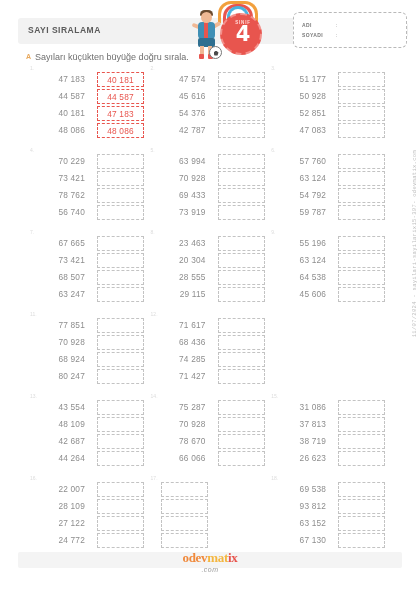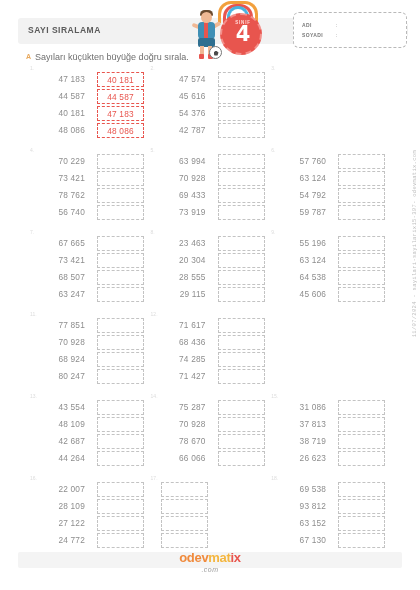--- a/index.html
+++ b/index.html
@@ -261,21 +261,21 @@
   }
   .logo {
     position: absolute;
     left: 0; right: 0; top: 548px;
     text-align: center;
   }
   .logo-word {
     font-size: 13px;
     font-weight: bold;
     letter-spacing: -.3px;
-    font-family: Liberation Sans, sans-serif;
+    font-family: Liberation Serif, serif;
   }
   .logo-word .s1 { color: #f08a3c; }
   .logo-word .s2 { color: #f4b63f; }
   .logo-word .s3 { color: #e8554e; }
   .logo-sub {
     position: absolute;
     left: 0; right: 0; top: 566px;
     text-align: center;
     font-size: 7px;
     color: #9a9a9a;
@@ -379,20 +379,42 @@
                 <div class="ansbox"></div>
               </div>
               <div class="boxcell">
                 <div class="ansbox"></div>
               </div>
             </div>
           </div>
         </div>
         <div class="ex">
           <div class="ex-num">3.</div>
+          <div class="ex-body">
+            <div class="col-nums">
+              <div class="num">51 177</div>
+              <div class="num">50 928</div>
+              <div class="num">52 851</div>
+              <div class="num">47 083</div>
+            </div>
+            <div class="col-boxes">
+              <div class="boxcell">
+                <div class="ansbox"></div>
+              </div>
+              <div class="boxcell">
+                <div class="ansbox"></div>
+              </div>
+              <div class="boxcell">
+                <div class="ansbox"></div>
+              </div>
+              <div class="boxcell">
+                <div class="ansbox"></div>
+              </div>
+            </div>
+          </div>
         </div>
       </div>
       <div class="grid-row">
         <div class="ex">
           <div class="ex-num">4.</div>
           <div class="ex-body">
             <div class="col-nums">
               <div class="num">70 229</div>
               <div class="num">73 421</div>
               <div class="num">78 762</div>

